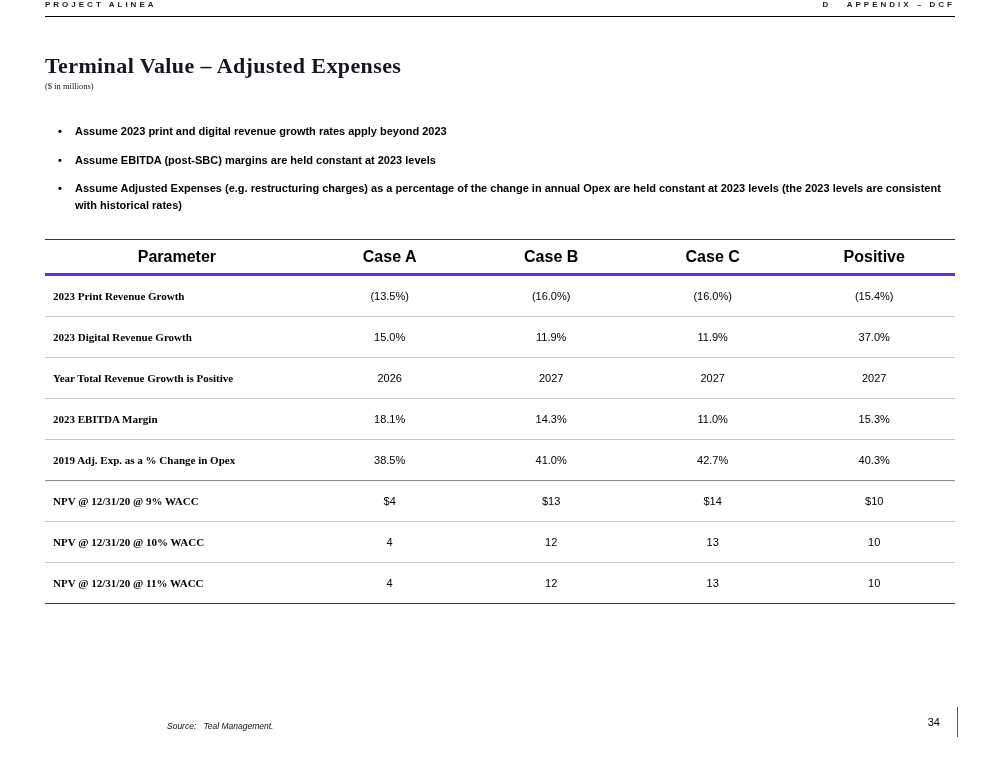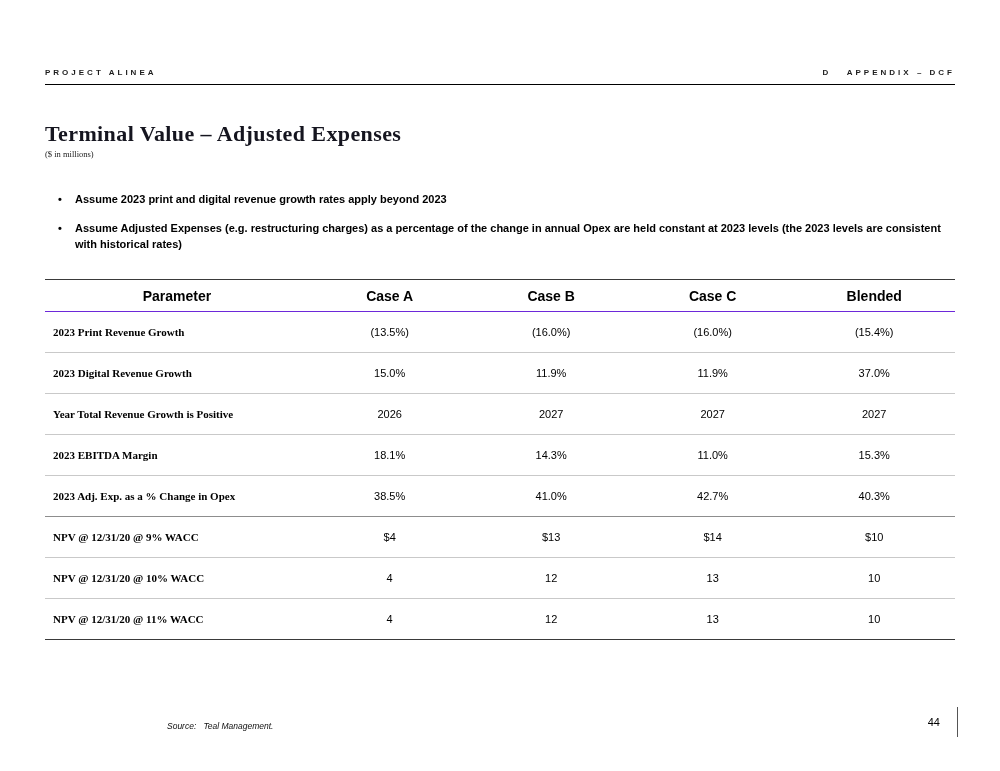--- a/index.html
+++ b/index.html
@@ -11,21 +11,20 @@
     position: relative;
     overflow: hidden;
   }
   .slide { padding: 0 45px; }
 
   
   .topbar {
     display: flex;
     justify-content: space-between;
     align-items: flex-end;
-    padding-top: 68px;
     font-size: 8px;
     letter-spacing: 3px;
     color: #1d1d1d;
     font-weight: bold;
   }
   .topbar span { white-space: pre; }
   .top-rule {
     border: none;
     border-top: 1.3px solid #000;
     margin-top: 7px;
@@ -73,26 +72,26 @@
 
   
   table.params {
     width: 100%;
     border-collapse: collapse;
     margin-top: 26px;
   }
   table.params col.c-label { width: 29%; }
   table.params col.c-val { width: 17.75%; }
   table.params thead th {
-    font-size: 14px;
+    font-size: 16px;
     font-weight: bold;
     text-align: center;
     padding: 8px 4px 7px;
     border-top: 1px solid #3a3a3a;
-    border-bottom: 1px solid #6d28d9;
+    border-bottom: 3px solid #6d28d9;
   }
   table.params tbody td {
     font-size: 11px;
     text-align: center;
     padding: 14px 4px;
     border-bottom: 1px solid #c9c9c9;
     color: #000;
   }
   table.params tbody td.param {
     text-align: left;
@@ -138,38 +137,39 @@
     <span>PROJECT ALINEA</span>
     <span>D   APPENDIX – DCF</span>
   </div>
   <hr class="top-rule">
 
   <div class="title">Terminal Value – Adjusted Expenses</div>
   <div class="units">($ in millions)</div>
 
   <ul class="bullets">
     <li>Assume 2023 print and digital revenue growth rates apply beyond 2023</li>
+    <li>Assume EBITDA (post-SBC) margins are held constant at 2023 levels</li>
     <li>Assume Adjusted Expenses (e.g. restructuring charges) as a percentage of the change in annual Opex are held constant at 2023 levels (the 2023 levels are consistent with historical rates)</li>
   </ul>
 
   <table class="params">
     <colgroup>
       <col class="c-label">
         <col class="c-val">
         <col class="c-val">
         <col class="c-val">
         <col class="c-val">
     </colgroup>
     <thead>
       <tr>
         <th>Parameter</th>
         <th>Case A</th>
         <th>Case B</th>
         <th>Case C</th>
-        <th>Blended</th>
+        <th>Positive</th>
       </tr>
     </thead>
     <tbody>
       <tr>
         <td class="param">2023 Print Revenue Growth</td>
         <td>(13.5%)</td>
         <td>(16.0%)</td>
         <td>(16.0%)</td>
         <td>(15.4%)</td>
       </tr>
@@ -188,21 +188,21 @@
         <td>2027</td>
       </tr>
       <tr>
         <td class="param">2023 EBITDA Margin</td>
         <td>18.1%</td>
         <td>14.3%</td>
         <td>11.0%</td>
         <td>15.3%</td>
       </tr>
       <tr>
-        <td class="param">2023 Adj. Exp. as a % Change in Opex</td>
+        <td class="param">2019 Adj. Exp. as a % Change in Opex</td>
         <td>38.5%</td>
         <td>41.0%</td>
         <td>42.7%</td>
         <td>40.3%</td>
       </tr>
       <tr>
         <td class="param">NPV @ 12/31/20 @ 9% WACC</td>
         <td>$4</td>
         <td>$13</td>
         <td>$14</td>
@@ -222,15 +222,15 @@
         <td>13</td>
         <td>10</td>
       </tr>
     </tbody>
   </table>
 
 </div>
 
 <span class="source-note">Source:   Teal Management.</span>
 <div class="page-box">
-  <span class="num">44</span>
+  <span class="num">34</span>
   <span class="vrule"></span>
 </div>
 
 </body></html>

